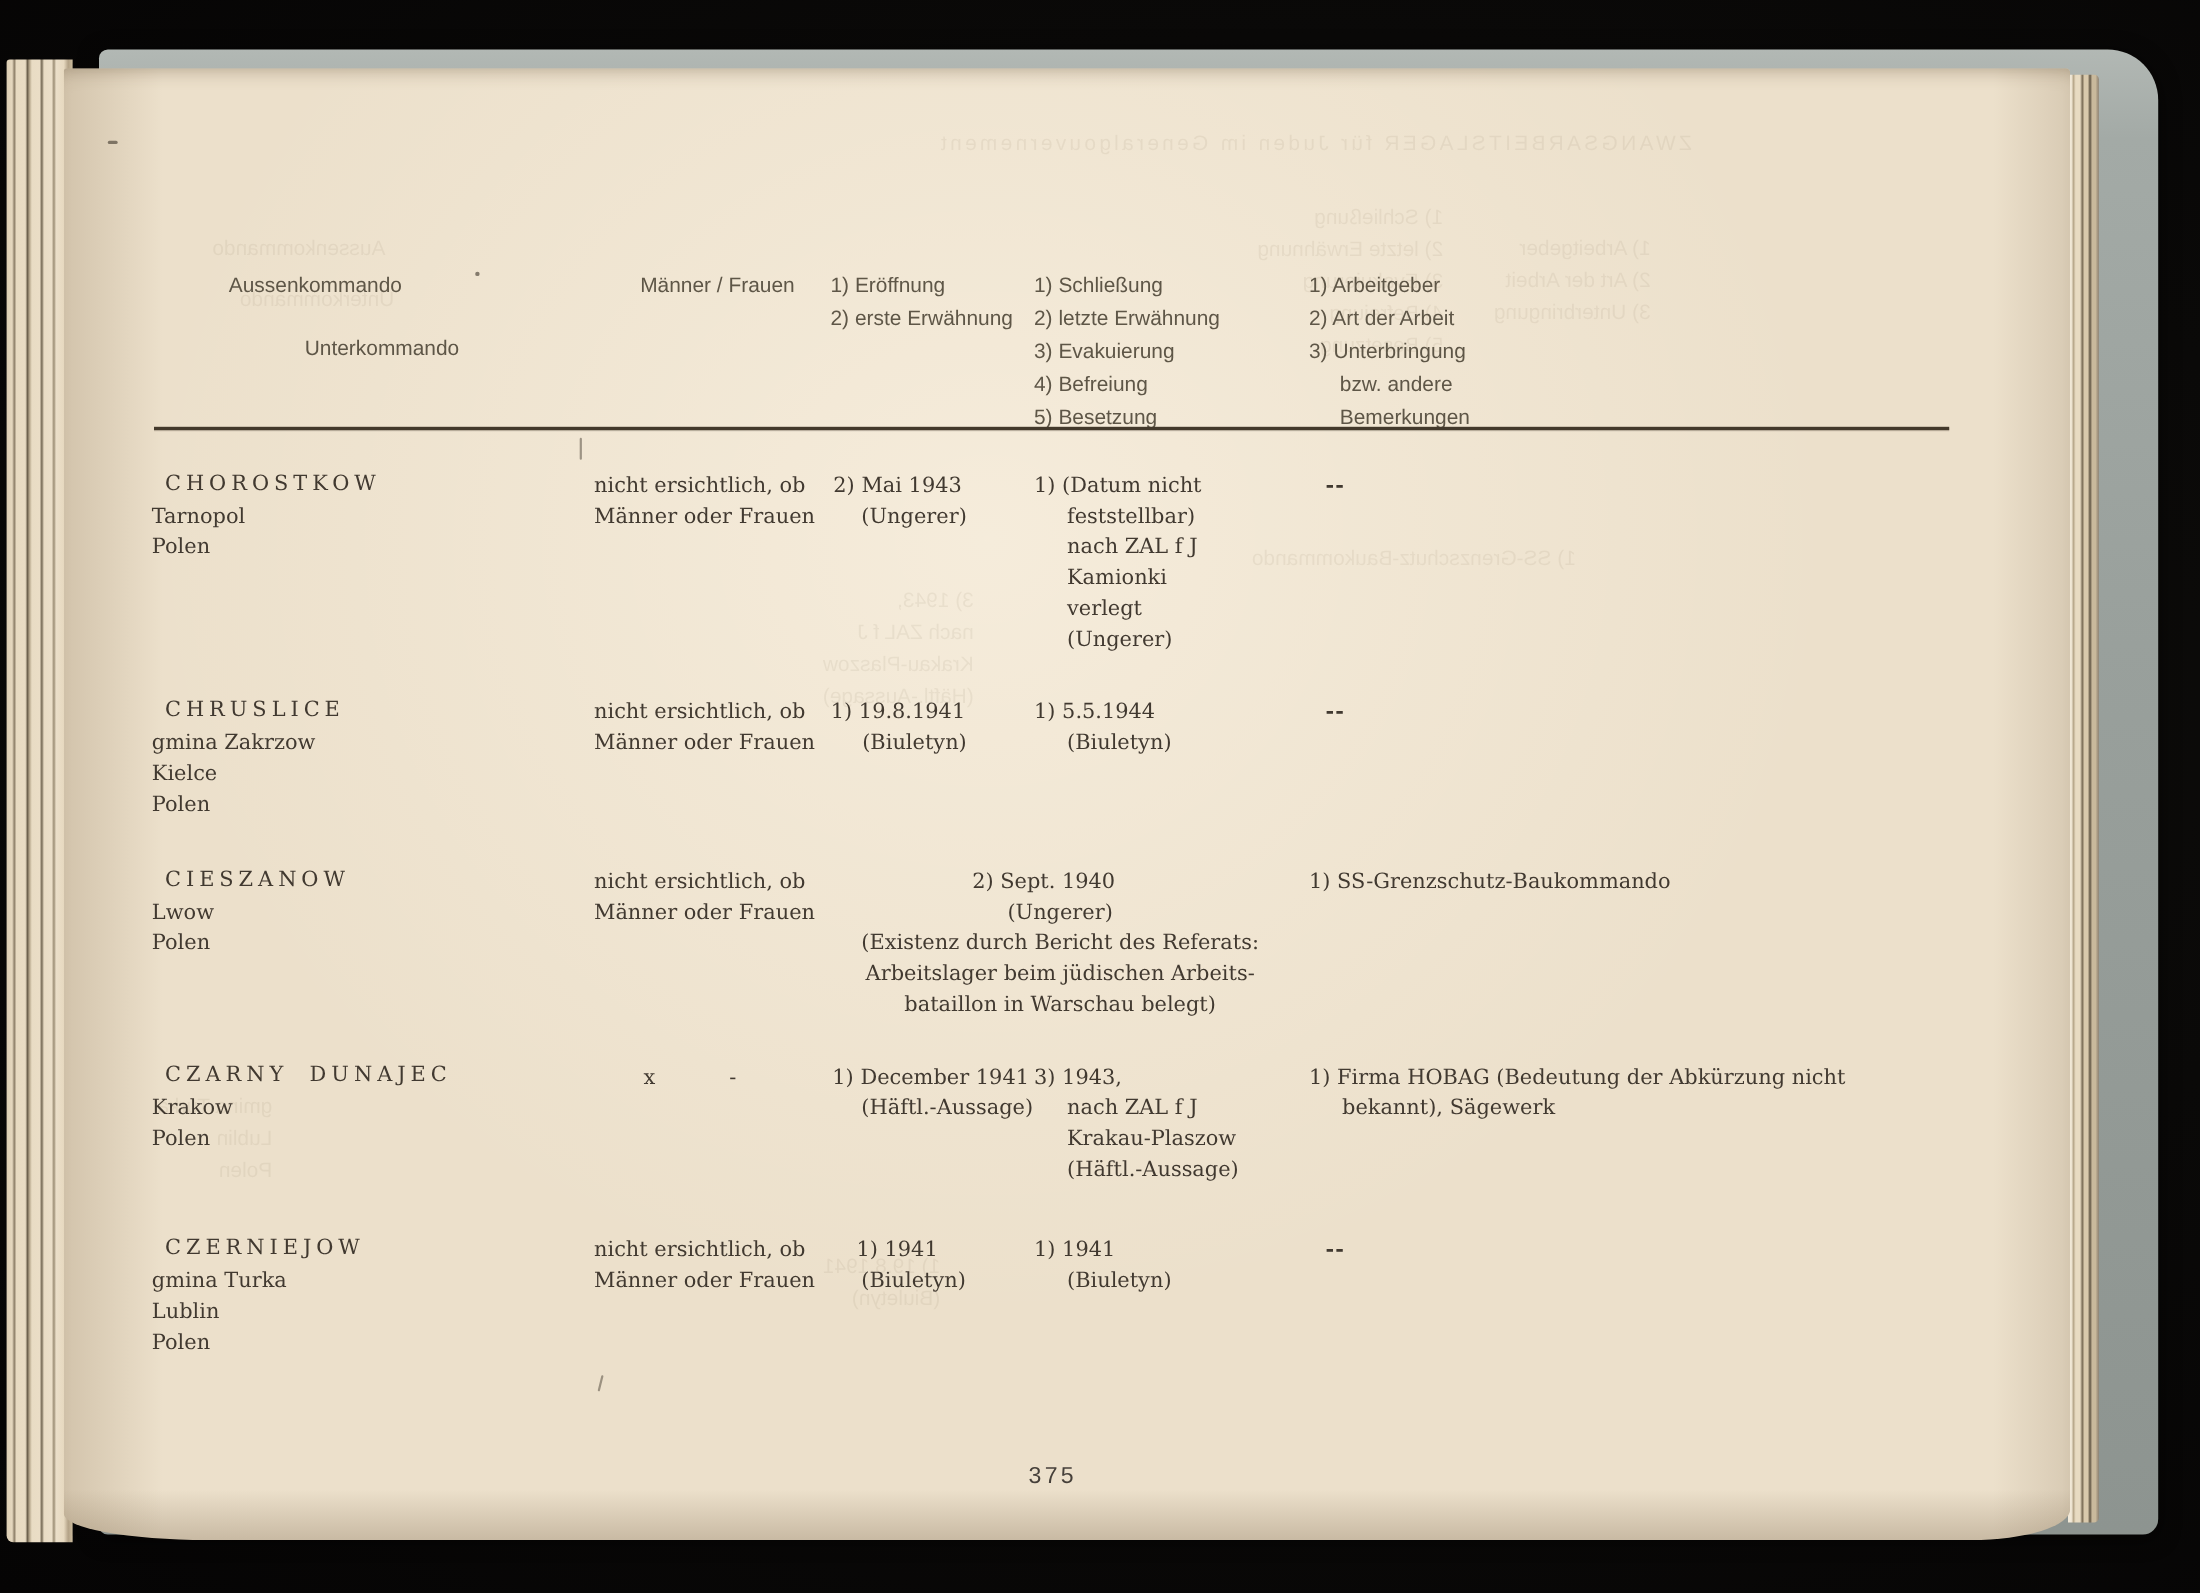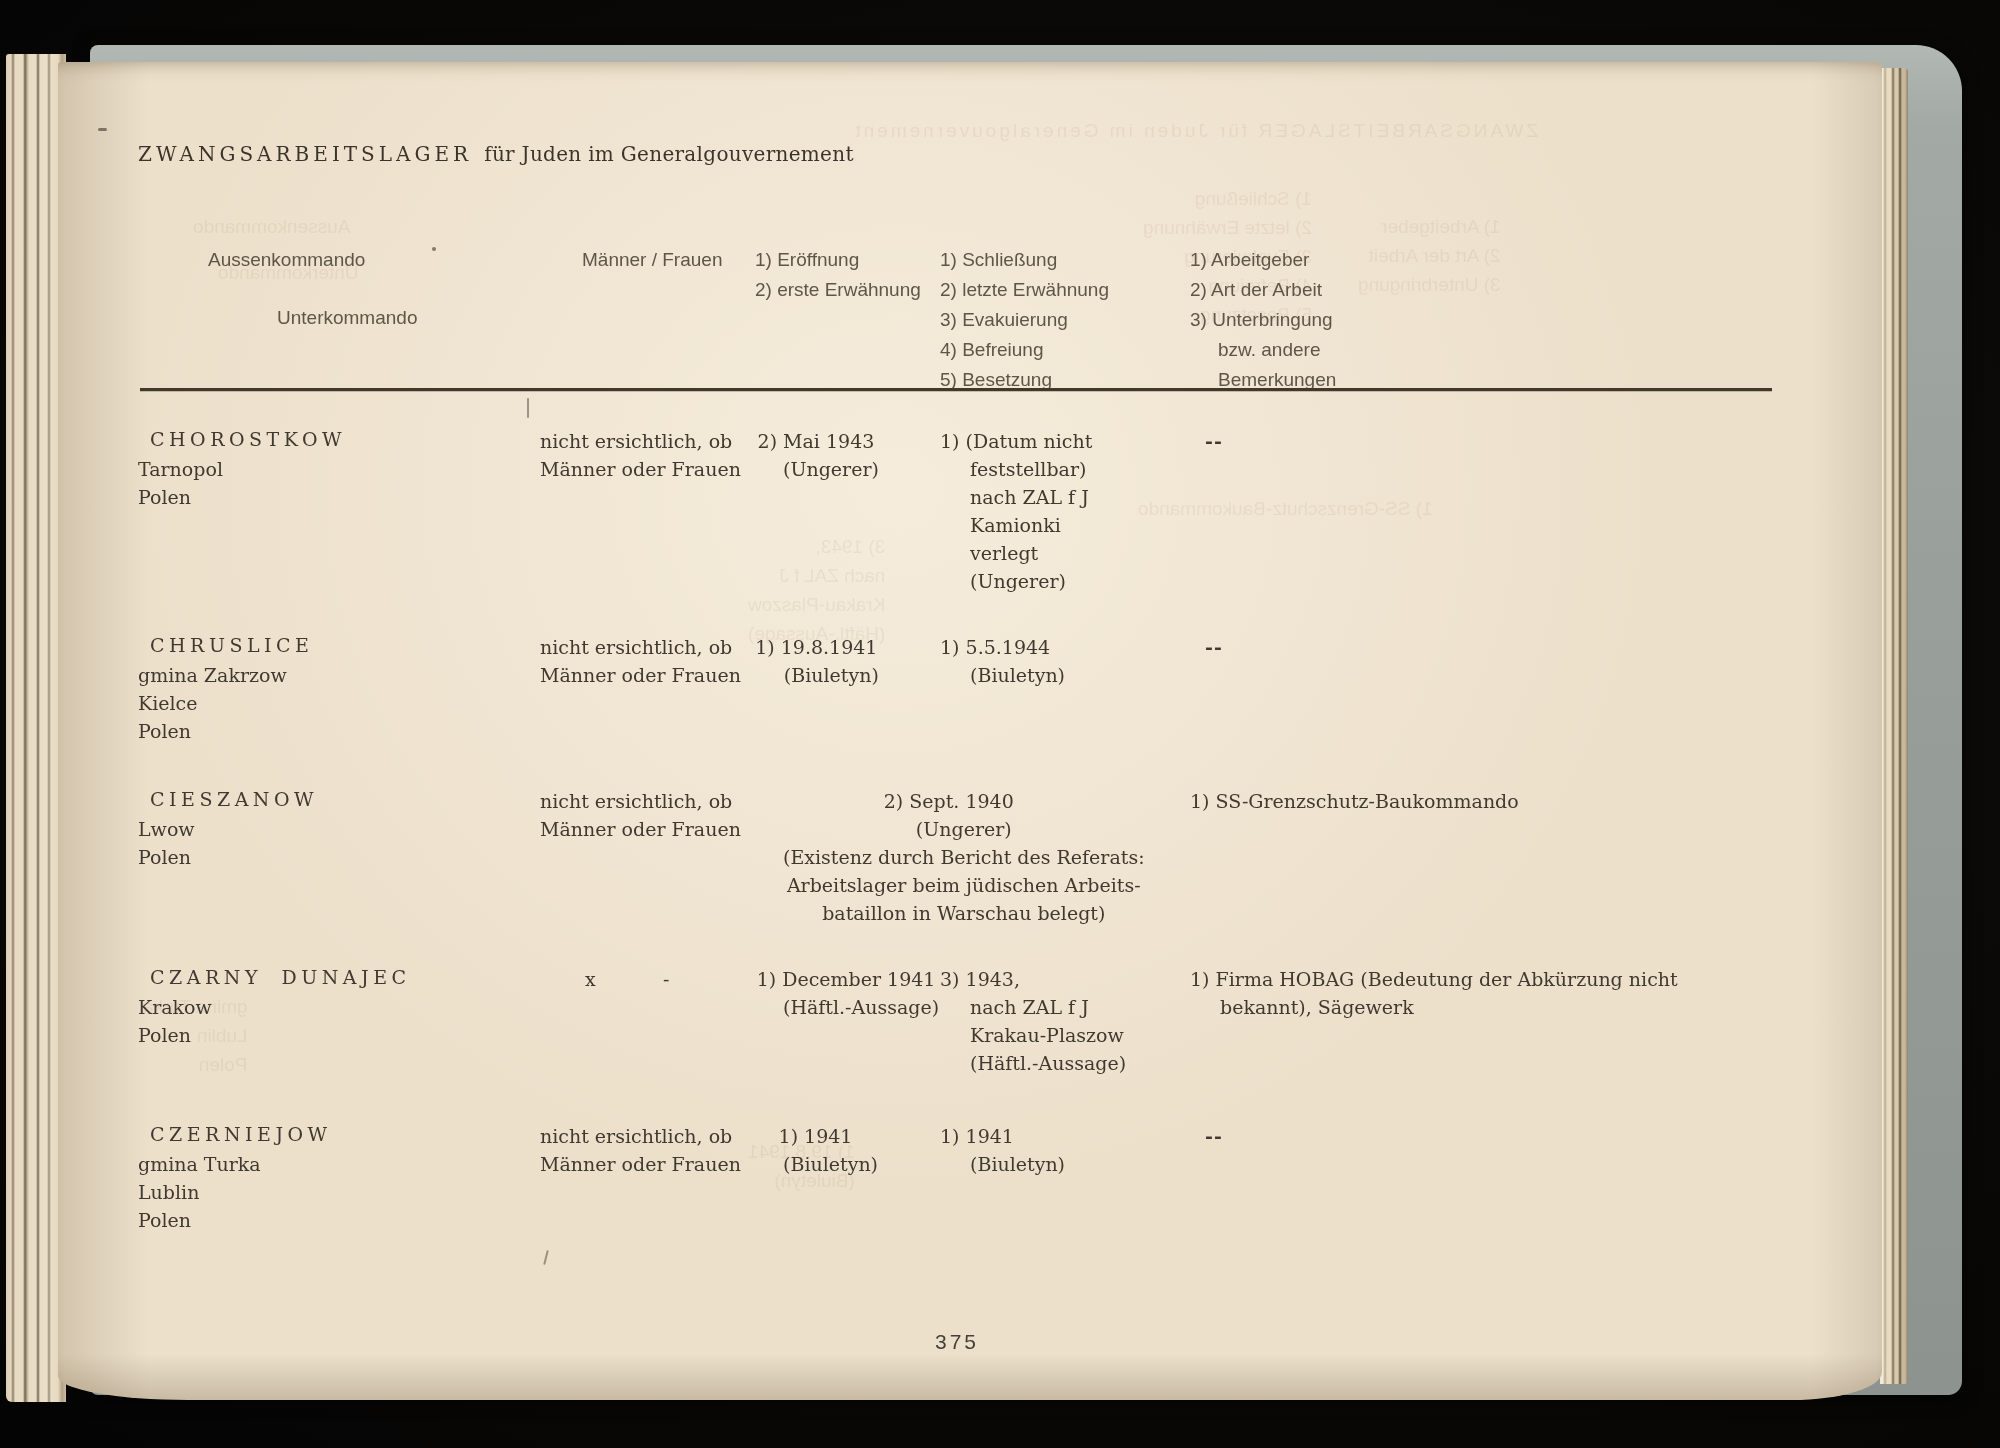--- a/index.html
+++ b/index.html
@@ -97,23 +97,20 @@
 Lublin
 Polen</span></div>
     <div class="bleed abs" style="left:690px;top:1075px;"><span>1) 19.8.1941
 (Biuletyn)</span></div>
 
     <div class="speck" style="left:40px;top:66px;width:9px;height:3px;"></div>
     <div class="speck" style="left:374px;top:185px;width:4px;height:4px;border-radius:50%;"></div>
     <div class="speck" style="left:469px;top:336px;width:2px;height:20px;opacity:.5;"></div>
     <div class="speck" style="left:487px;top:1188px;width:2px;height:15px;transform:rotate(14deg);opacity:.5;"></div>
 
-    <h1 class="abs title" style="left:80px;top:80px;margin:0;font-weight:normal;">
-      <span class="sp">ZWANGSARBEITSLAGER</span><span class="rest">für Juden im Generalgouvernement</span>
-    </h1>
 
     <div class="abs hdr" style="left:150px;top:183px;">Aussenkommando</div>
     <div class="abs hdr" style="left:219px;top:241px;">Unterkommando</div>
     <div class="abs hdr" style="left:524px;top:183px;">Männer / Frauen</div>
     <div class="abs hdr" style="left:697px;top:183px;">1) Eröffnung
 2) erste Erwähnung</div>
     <div class="abs hdr" style="left:882px;top:183px;">1) Schließung
 2) letzte Erwähnung
 3) Evakuierung
 4) Befreiung

